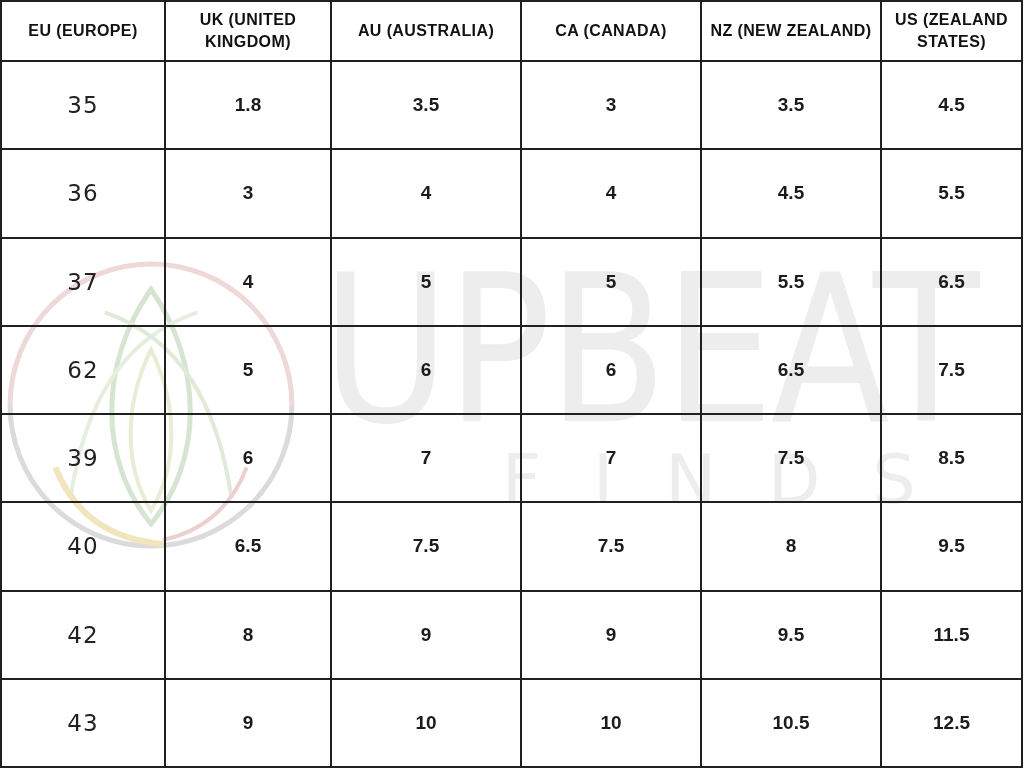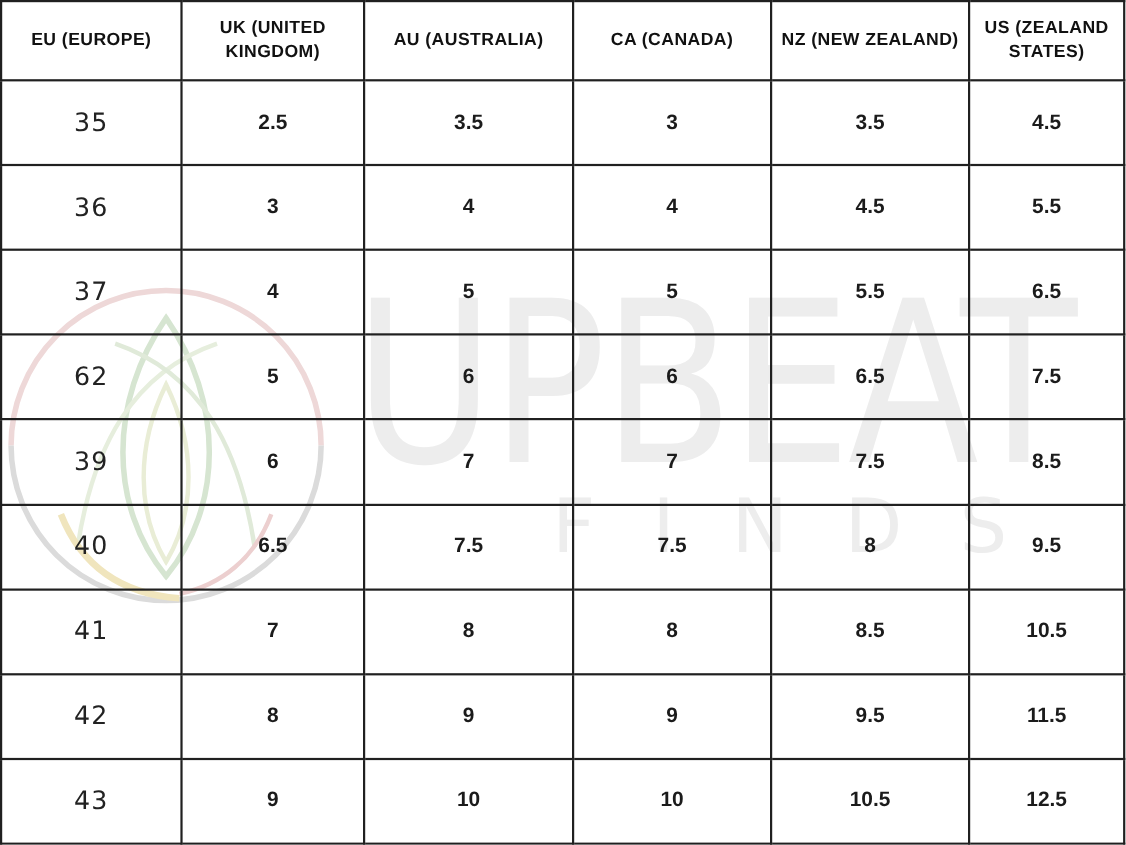--- a/index.html
+++ b/index.html
@@ -72,21 +72,21 @@
     background: transparent;
   }
   table.size-chart th,
   table.size-chart td {
     border: 2px solid #202020;
     text-align: center;
     vertical-align: middle;
     padding: 0 8px;
     background: transparent;
   }
-  table.size-chart thead tr { height: 72px; }
+  table.size-chart thead tr { height: 60px; }
   table.size-chart tbody tr { height: 69px; }
   table.size-chart th {
     font-size: 16px;
     font-weight: 700;
     letter-spacing: 0.4px;
     color: #111111;
     line-height: 1.35;
   }
   table.size-chart td {
     font-size: 19px;
@@ -142,21 +142,21 @@
         <th>UK (UNITED KINGDOM)</th>
         <th>AU (AUSTRALIA)</th>
         <th>CA (CANADA)</th>
         <th>NZ (NEW ZEALAND)</th>
         <th>US (ZEALAND STATES)</th>
       </tr>
     </thead>
     <tbody>
       <tr>
         <td class="eu">35</td>
-        <td>2.5</td>
+        <td>1.8</td>
         <td>3.5</td>
         <td>3</td>
         <td>3.5</td>
         <td>4.5</td>
       </tr>
       <tr>
         <td class="eu">36</td>
         <td>3</td>
         <td>4</td>
         <td>4</td>
@@ -189,28 +189,20 @@
       </tr>
       <tr>
         <td class="eu">40</td>
         <td>6.5</td>
         <td>7.5</td>
         <td>7.5</td>
         <td>8</td>
         <td>9.5</td>
       </tr>
       <tr>
-        <td class="eu">41</td>
-        <td>7</td>
-        <td>8</td>
-        <td>8</td>
-        <td>8.5</td>
-        <td>10.5</td>
-      </tr>
-      <tr>
         <td class="eu">42</td>
         <td>8</td>
         <td>9</td>
         <td>9</td>
         <td>9.5</td>
         <td>11.5</td>
       </tr>
       <tr>
         <td class="eu">43</td>
         <td>9</td>

